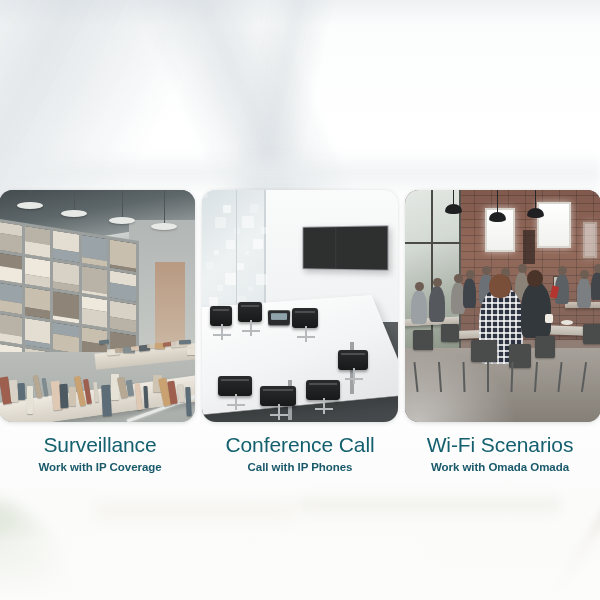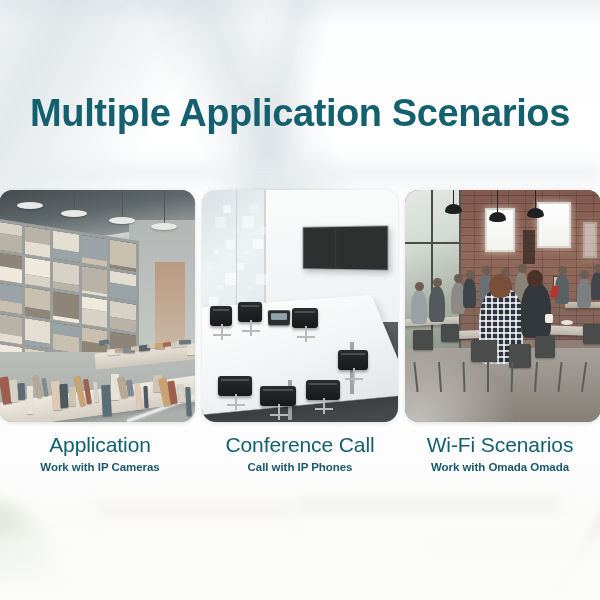--- a/index.html
+++ b/index.html
@@ -354,21 +354,20 @@
       <div class="frond" style="left: 6px; top: 70px; transform: rotate(13deg) scaleX(0.8);"></div>
       <div class="frond" style="left: 6px; top: 70px; transform: rotate(24deg) scaleX(0.85);"></div>
       <div class="frond" style="left: 6px; top: 70px; transform: rotate(35deg) scaleX(0.9);"></div>
       <div class="frond" style="left: 6px; top: 70px; transform: rotate(46deg) scaleX(0.95);"></div>
     </div>
   <div class="bg-bottom-fade"></div>
 </div>
 
 <div id="content">
 
-  <div class="title">Multiple Application Scenarios</div>
 
   <div class="cards">
 
     <div class="card">
       <div class="photo p1" id="photo1">
         <div class="ceiling"></div>
         <div class="ceil-edge"></div>
         <div class="wallright"></div>
         <div class="doorframe"></div>
         <div class="shelfwall">
@@ -685,22 +684,22 @@
           <div style="position: absolute; left: 130px; top: 172px; width: 2px; height: 30px; background: rgb(91, 93, 92); transform: rotate(4deg);"></div>
           <div style="position: absolute; left: 154px; top: 172px; width: 2px; height: 30px; background: rgb(91, 93, 92); transform: rotate(6deg);"></div>
           <div style="position: absolute; left: 178px; top: 172px; width: 2px; height: 30px; background: rgb(91, 93, 92); transform: rotate(8deg);"></div>
         </div>
     </div>
 
   </div>
 
   <div class="captions">
     <div class="caption">
-      <div class="cap-title">Application</div>
-      <div class="cap-sub">Work with IP Cameras</div>
+      <div class="cap-title">Surveillance</div>
+      <div class="cap-sub">Work with IP Coverage</div>
     </div>
     <div class="caption">
       <div class="cap-title">Conference Call</div>
       <div class="cap-sub">Call with IP Phones</div>
     </div>
     <div class="caption">
       <div class="cap-title">Wi-Fi Scenarios</div>
       <div class="cap-sub">Work with Omada Omada</div>
     </div>
   </div>

